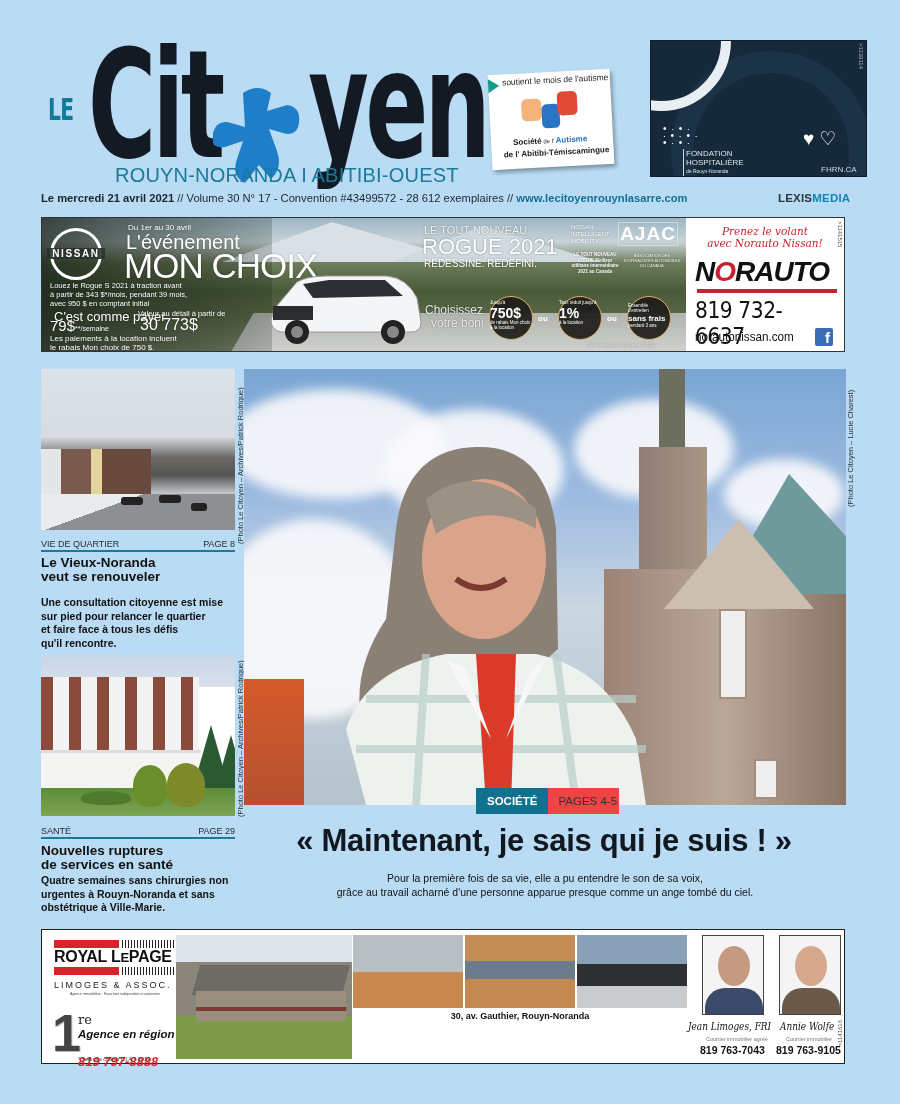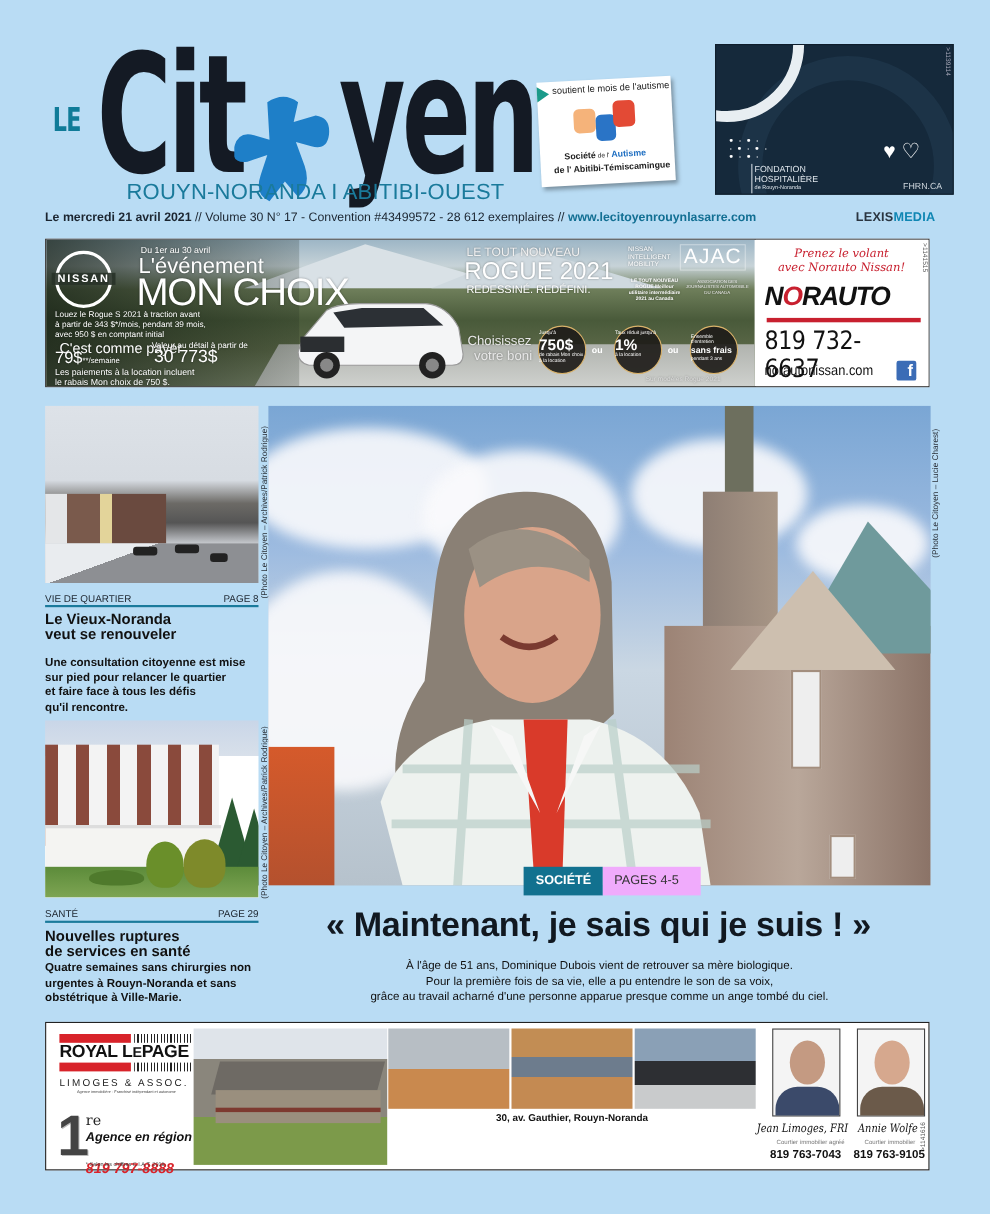--- a/index.html
+++ b/index.html
@@ -63,27 +63,27 @@
   .n-car { position: absolute; left: 225px; top: 50px; width: 158px; height: 78px; }
   .n-rogue1 { left: 382px; top: 6px; font-size: 11px; color: #f0f0f0; }
   .n-rogue2 { left: 380px; top: 16px; font-size: 22px; color: #fff; }
   .n-rogue3 { left: 382px; top: 40px; font-size: 10px; color: #fff; }
   .n-choisis { left: 383px; top: 86px; font-size: 12px; line-height: 13px; color: #e8e8e8; }
   .n-bubble { position: absolute; width: 44px; height: 44px; border-radius: 50%; background: rgba(30,28,25,0.92); border: 1px solid #d9b26a; color: #fff; text-align: left; }
   .n-bubble .big { display: block; font-size: 14px; font-weight: bold; margin-top: 10px; line-height: 14px; }
   .n-bubble .sm { display: block; font-size: 4.5px; line-height: 5px; }
   .n-ou { position: absolute; color: #fff; font-size: 8px; font-weight: bold; }
   .n-nim { left: 529px; top: 6px; font-size: 6px; line-height: 7px; color: #fff; }
-  .n-ajac { position: absolute; left: 576px; top: 4px; width: 60px; height: 24px; color: #fff; font-size: 19px; font-weight: normal; letter-spacing: 1px; border: 1px solid rgba(255,255,255,0.4); text-align: center; line-height: 22px; }
+  .n-ajac { position: absolute; left: 576px; top: 4px; width: 60px; height: 24px; color: #fff; font-size: 19px; font-weight: bold; letter-spacing: 1px; border: 1px solid rgba(255,255,255,0.4); text-align: center; line-height: 22px; }
   .n-award { left: 528px; top: 34px; font-size: 4.5px; line-height: 5.5px; color: #fff; width: 50px; text-align: center; white-space: normal; font-weight: bold; }
   .n-ajac-sm { left: 580px; top: 35px; font-size: 4px; line-height: 5px; width: 60px; text-align: center; white-space: normal; color: #eee; }
   .n-sur { left: 545px; top: 124px; font-size: 6px; color: #ddd; }
   .norauto { position: absolute; left: 645px; top: 0; width: 157px; height: 133px; background: #fff; }
   .norauto .slogan { position: absolute; left: 8px; top: 7px; width: 140px; text-align: center; color: #c8202f; font-family: "DejaVu Serif", serif; font-style: italic; font-size: 10.5px; line-height: 12px; }
-  .norauto .brand { position: absolute; left: 8px; top: 38px; font-size: 24px; font-weight: 900; font-style: italic; color: #111; letter-spacing: -1px; }
+  .norauto .brand { position: absolute; left: 8px; top: 38px; font-size: 28px; font-weight: 900; font-style: italic; color: #111; letter-spacing: -1px; }
   .norauto .brand span { color: #c8202f; }
   .norauto .bar { position: absolute; left: 10px; top: 71px; width: 140px; height: 4px; background: #c8202f; }
   .norauto .phone { position: absolute; left: 8px; top: 79px; font-size: 23px; font-family: "DejaVu Sans", sans-serif; letter-spacing: -0.5px; color: #111; transform: scaleX(0.88); transform-origin: left; }
   .norauto .site { position: absolute; left: 8px; top: 111px; font-size: 13px; color: #111; transform: scaleX(0.9); transform-origin: left; }
   .norauto .fb { position: absolute; left: 128px; top: 110px; width: 18px; height: 18px; background: #3b6cb6; color: #fff; font-weight: bold; font-size: 15px; line-height: 19px; text-align: right; padding-right: 3px; border-radius: 2px; }
   .norauto .code { position: absolute; right: 1px; top: 3px; font-size: 6px; color: #555; writing-mode: vertical-rl; }
 
   
   .thumb { position: absolute; overflow: hidden; }
   .thumb1 { left: 41px; top: 369px; width: 194px; height: 161px; background: linear-gradient(180deg,#dde2e8 0%, #d7dce2 42%, #6c6a66 55%, #555 66%, #c9ccd1 78%, #b5b8bc 100%); }
@@ -110,21 +110,21 @@
   .church .tower { position: absolute; left: 95px; top: 78px; width: 68px; height: 130px; background: linear-gradient(90deg,#8e7e74,#a89686); }
   .church .body { position: absolute; left: 60px; top: 200px; width: 242px; height: 236px; background: linear-gradient(90deg,#9c8375,#b9a79a 50%,#8b7367); }
   .church .roof { position: absolute; left: 175px; top: 105px; width: 0; height: 0; border-left: 70px solid transparent; border-right: 110px solid transparent; border-bottom: 120px solid #6f9a9c; }
   .church .gable { position: absolute; left: 120px; top: 150px; width: 0; height: 0; border-left: 75px solid transparent; border-right: 75px solid transparent; border-bottom: 90px solid #cdbfaf; }
   .church .win { position: absolute; background: #eee; border: 2px solid #a38e7e; }
   .redbldg { position: absolute; left: 0; top: 310px; width: 60px; height: 126px; background: linear-gradient(180deg,#d55a2b,#b4512e); }
   .woman { position: absolute; left: 62px; top: 70px; width: 420px; height: 366px; }
   .main-credit { left: 846px; top: 372px; font-size: 7.5px; color: #2a3038; }
   .section-tag { left: 476px; top: 788px; height: 26px; display: flex; font-size: 11.5px; }
   .section-tag .name { background: #12718f; color: #fff; padding: 0 11px; line-height: 26px; font-weight: bold; }
-  .section-tag .pages { background: #f0abfc; color: #333; padding: 0 20px 0 10px; line-height: 26px; }
+  .section-tag .pages { background: #ef4444; color: #333; padding: 0 2px 0 10px; line-height: 26px; }
 
   .main-hl { left: 244px; top: 823px; width: 600px; text-align: center; font-size: 31px; font-weight: bold; color: #111820; letter-spacing: -0.3px; white-space: nowrap; }
   .main-dek { left: 250px; top: 871px; width: 590px; text-align: center; font-size: 10.5px; line-height: 14px; color: #111; }
 
   
   .rlp-ad { left: 41px; top: 929px; width: 804px; height: 135px; border: 1px solid #222; background: #fff; }
   .rlp-logo { position: absolute; left: 12px; top: 10px; width: 122px; }
   .rlp-logo .redbar { height: 8px; display: flex; }
   .rlp-logo .redbar .r { background: #d8232a; width: 55%; }
   .rlp-logo .redbar .s { width: 45%; background: repeating-linear-gradient(90deg,#222 0 1px,#fff 1px 3px); margin-left: 3px; }
@@ -358,21 +358,20 @@
   </svg>
 </div>
 <div class="photo-credit main-credit" style="height:135px;">(Photo Le Citoyen – Lucie Charest)</div>
 <div class="abs section-tag">
   <span class="name">SOCIÉTÉ</span>
   <span class="pages">PAGES 4-5</span>
 </div>
 
 <div class="abs main-hl">« Maintenant, je sais qui je suis ! »</div>
 <div class="abs main-dek">
-  <div>À l'âge de 51 ans, Dominique Dubois vient de retrouver sa mère biologique.</div>
   <div>Pour la première fois de sa vie, elle a pu entendre le son de sa voix,</div>
   <div>grâce au travail acharné d'une personne apparue presque comme un ange tombé du ciel.</div>
 </div>
 
 <div class="abs rlp-ad">
   <div class="rlp-logo">
     <div class="redbar">
         <div class="r"></div>
         <div class="s"></div>
       </div>

